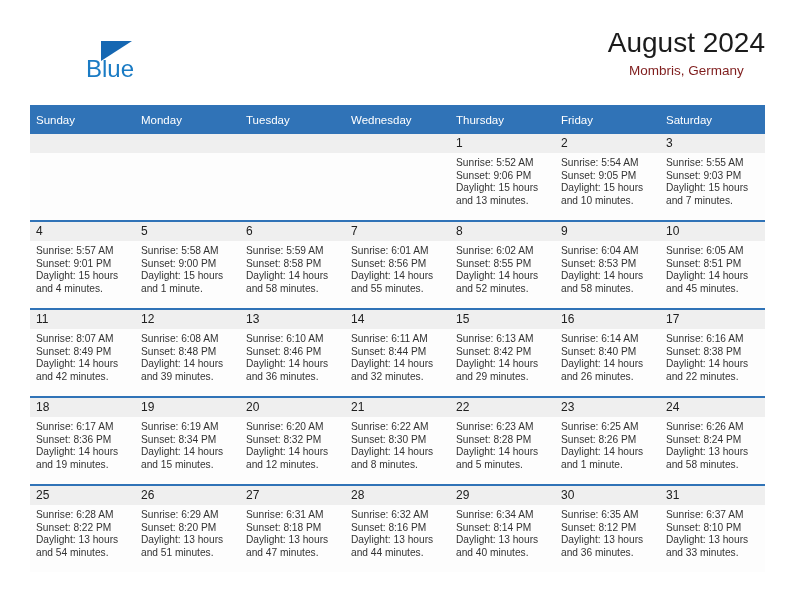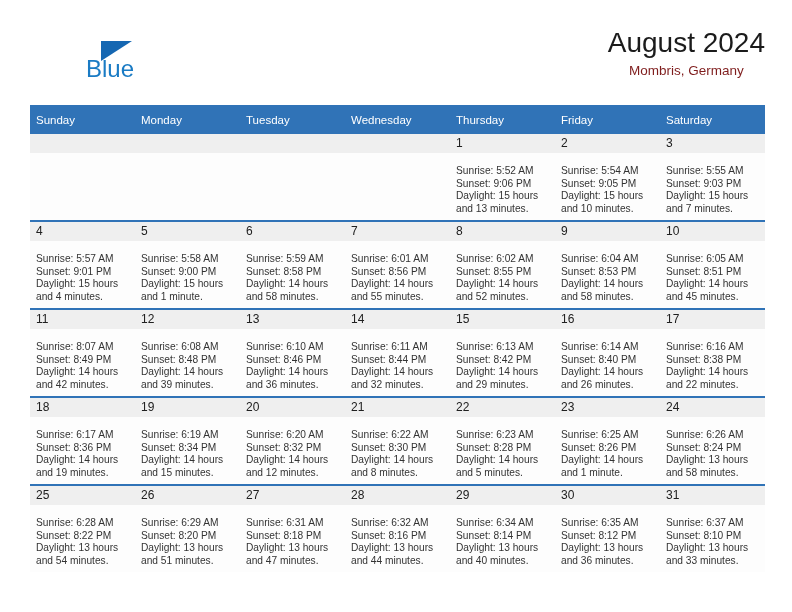--- a/index.html
+++ b/index.html
@@ -125,21 +125,21 @@
     height: 19px;
     line-height: 19px;
     padding-left: 6px;
     font-size: 12px;
     color: #202020;
   }
   .cell-blank .daynum-band {
     background: #efefef;
   }
   .cell-body {
-    padding: 12px 7px 0 6px;
+    padding: 4px 7px 0 6px;
     font-size: 10.2px;
     line-height: 12.6px;
     color: #333333;
   }
   .cell-body div {
     white-space: nowrap;
   }
   .cell-body .daylight-line {
     white-space: normal;
   }

